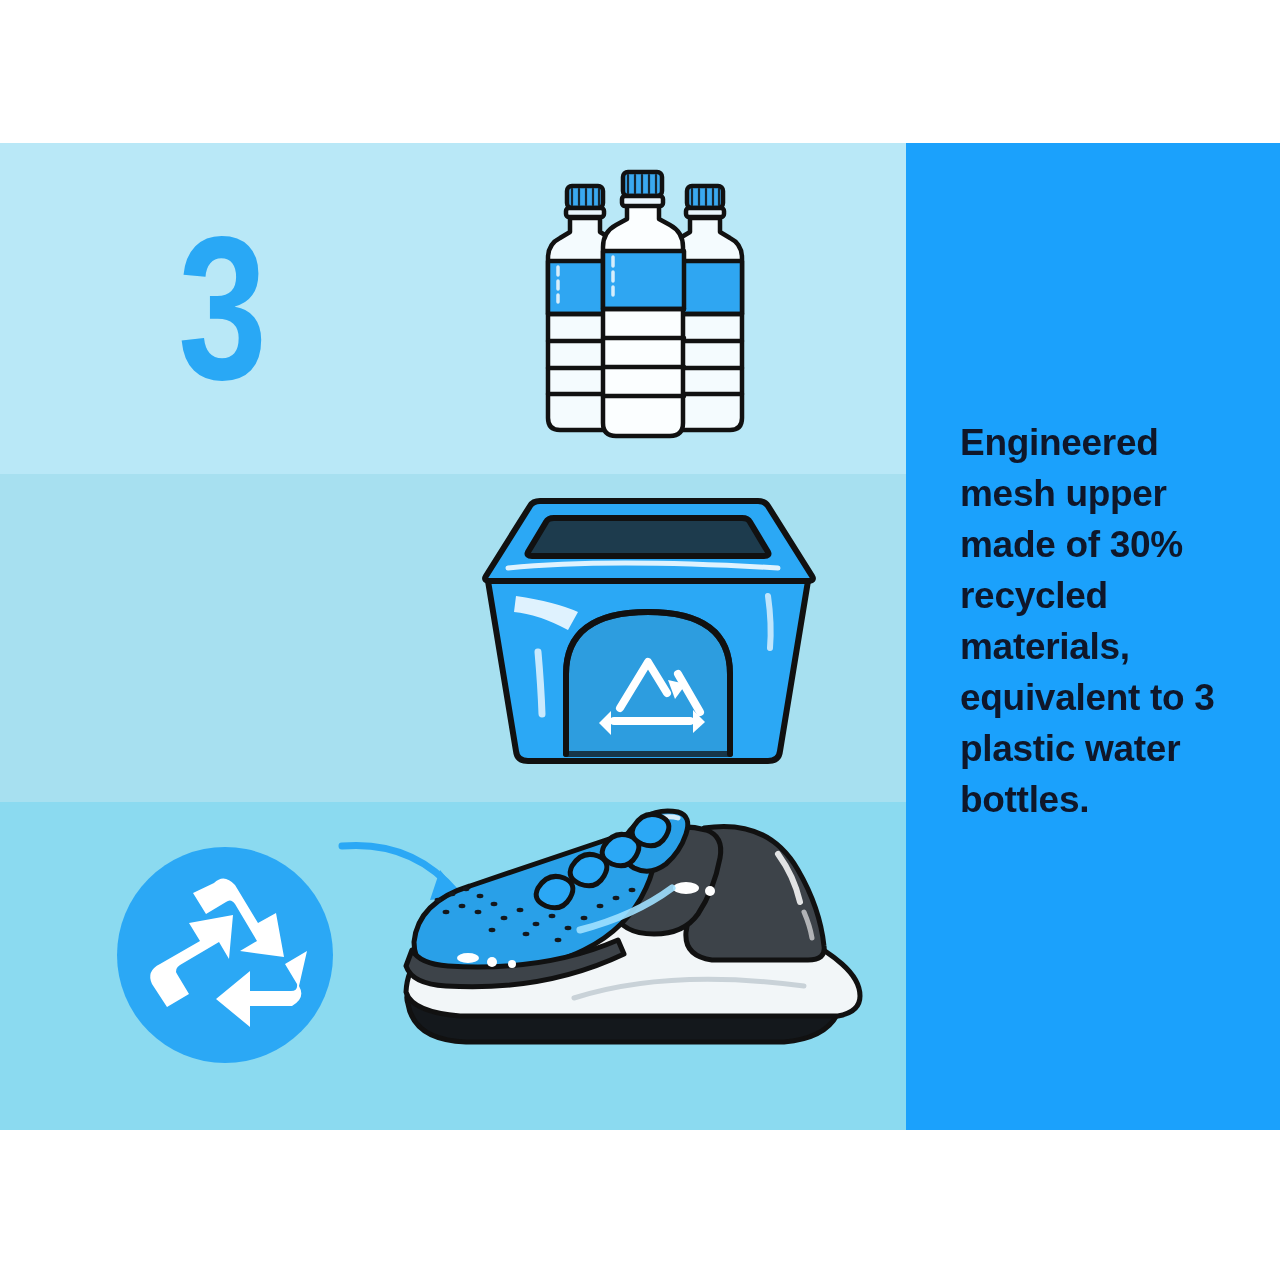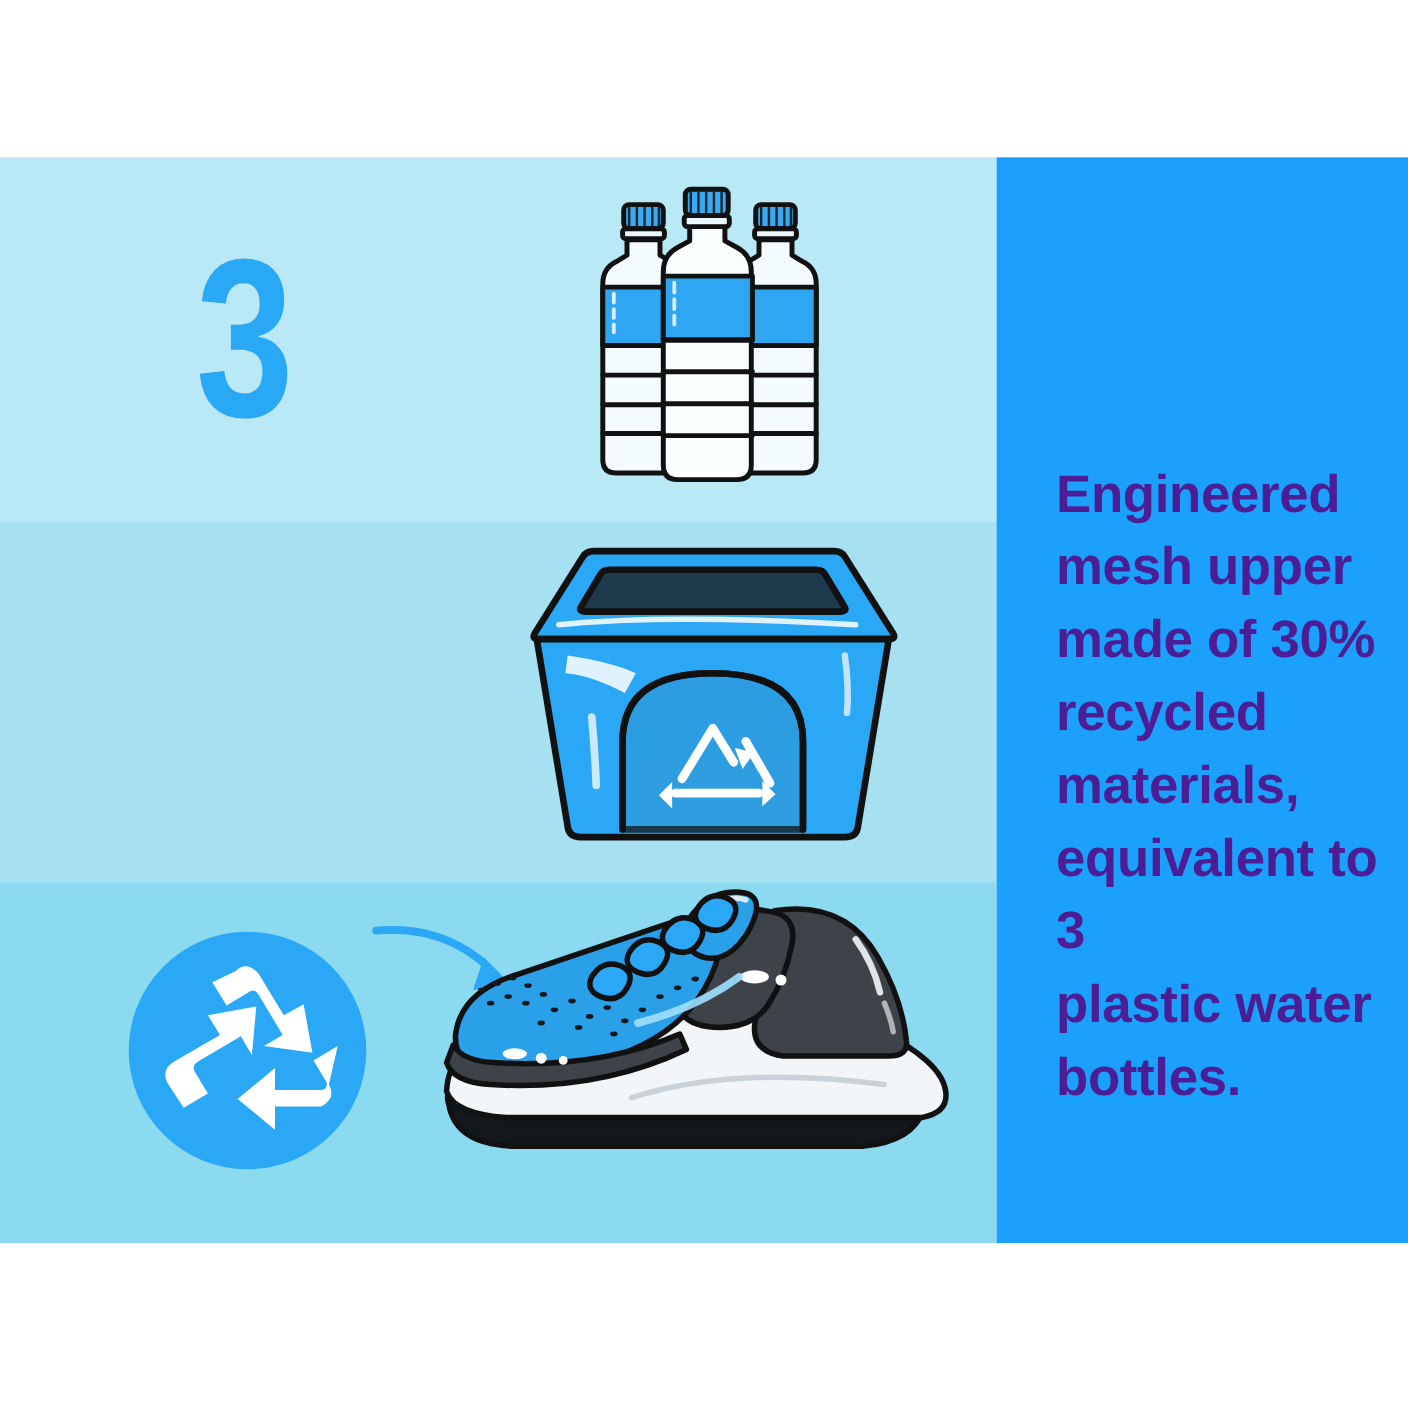--- a/index.html
+++ b/index.html
@@ -70,23 +70,23 @@
     width: 374px;
     height: 987px;
     background: #1ba1fc;
   }
 
   .panel-copy {
     position: absolute;
     left: 54px;
     top: 274px;
     width: 310px;
-    color: #4c1d95;
+    color: #0f172a;
     font-family: "Liberation Sans", sans-serif;
-    font-size: 48px;
+    font-size: 37px;
     font-weight: bold;
     line-height: 1.38;
     letter-spacing: -0.3px;
     white-space: pre-line;
   }
 </style>
 </head>
 <body>
 
 <div id="infographic">

